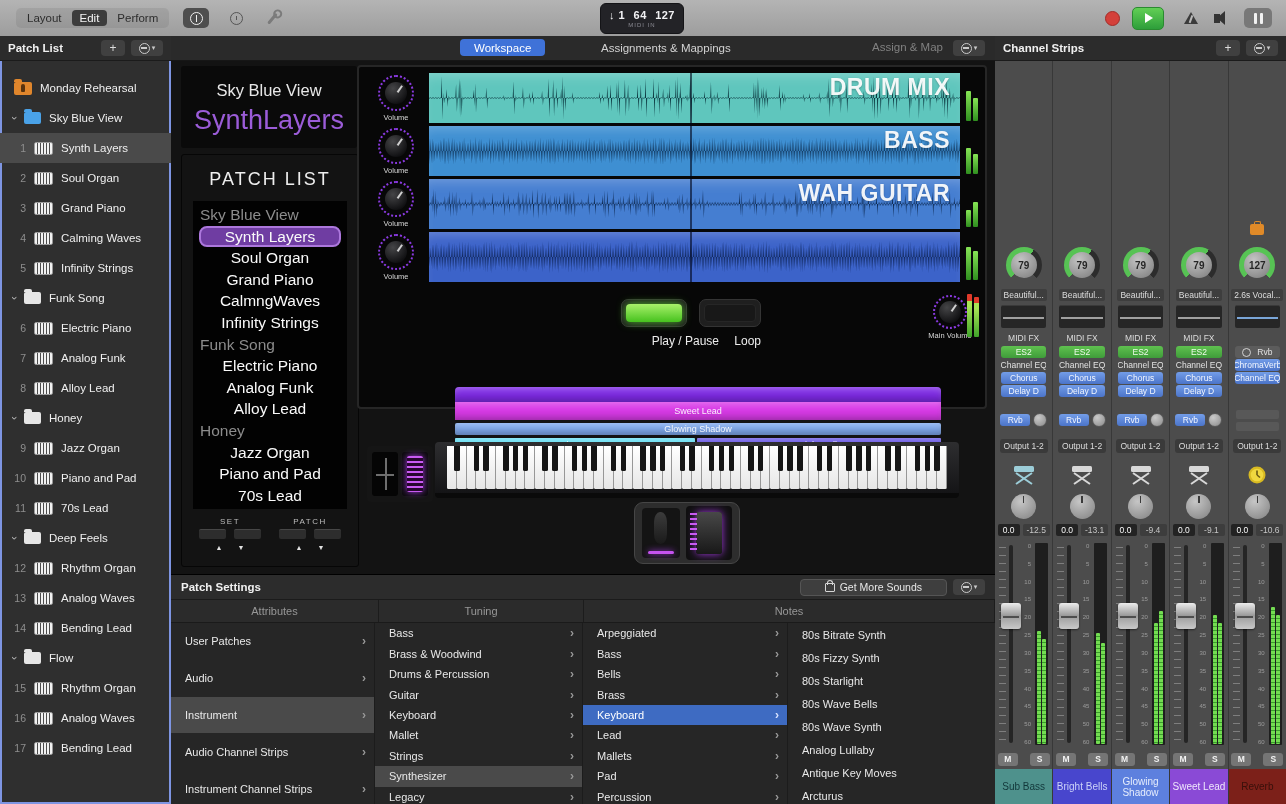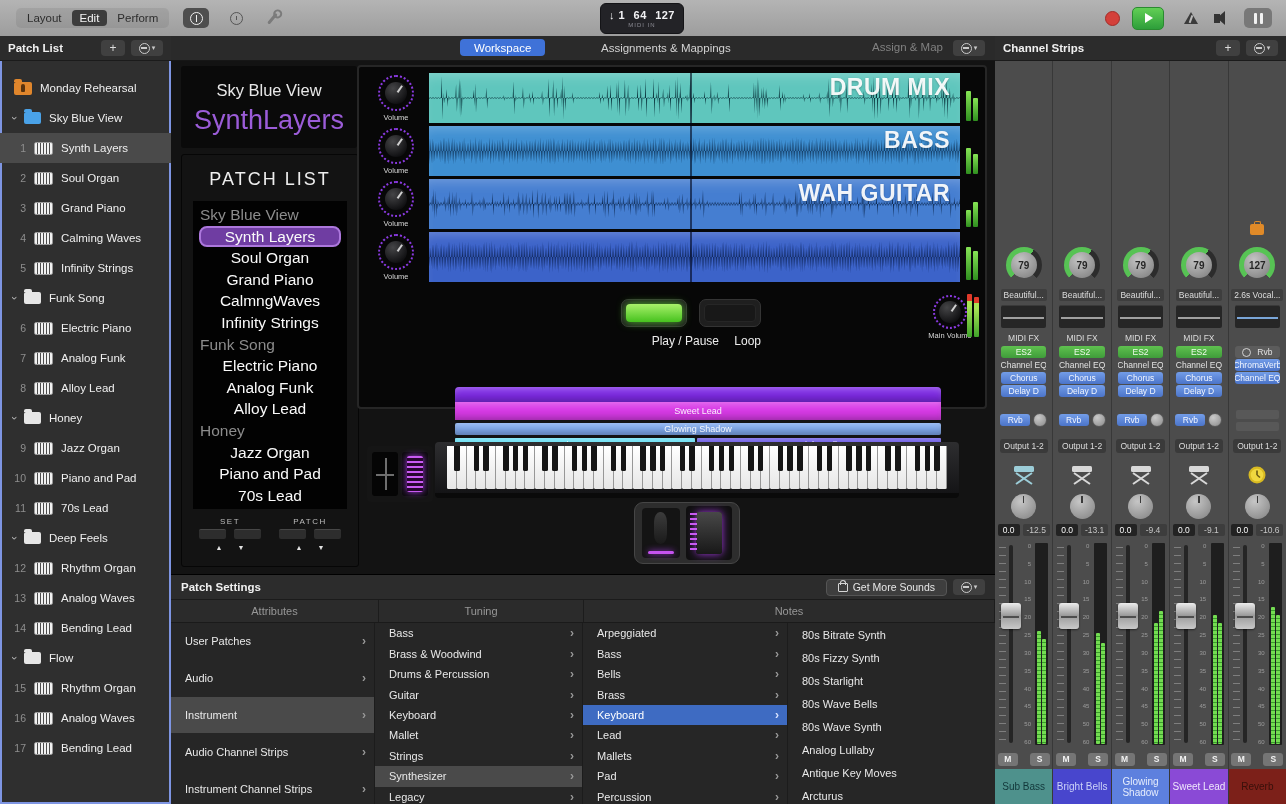--- a/index.html
+++ b/index.html
@@ -169,21 +169,21 @@
   .pedal-expr{width:46px;height:54px;background:#101010;border-radius:4px;position:relative;display:flex;align-items:center;justify-content:center;}
   .pedal-expr .foot{width:26px;height:42px;background:linear-gradient(#484848,#181818);border-radius:3px;box-shadow:0 0 8px #a33ae0;}
   .pedal-expr:before{content:"";position:absolute;left:4px;top:7px;width:7px;height:40px;
     background:repeating-linear-gradient(180deg,#c85af2 0 2px,transparent 2px 5px);}
 
   
   .patchsettings{height:231px;background:#262626;}
   .ps-header{height:24px;display:flex;align-items:center;background:#2c2c2c;border-bottom:1px solid #1b1b1b;
     padding:0 10px;font-size:11.5px;font-weight:bold;color:#f0f0f0;}
   .gms-btn{height:17px;display:flex;align-items:center;gap:5px;background:#3e3e3e;border:1px solid #555;border-radius:4px;
-    color:#e6e6e6;font-size:10.5px;font-weight:normal;padding:0 11px;font-family:inherit;}
+    color:#e6e6e6;font-size:10.5px;font-weight:normal;padding:0 24px;font-family:inherit;}
   .bag{width:8px;height:7px;border:1.2px solid #d6d6d6;border-radius:1px;position:relative;display:inline-block;}
   .bag:before{content:"";position:absolute;left:1px;top:-4px;width:4px;height:4px;border:1.2px solid #d6d6d6;border-bottom:none;border-radius:3px 3px 0 0;}
   .ps-tabs{height:22px;display:flex;background:#2b2b2b;border-bottom:1px solid #1a1a1a;}
   .ps-tab{display:flex;align-items:center;justify-content:center;font-size:11px;color:#979797;border-right:1px solid #1c1c1c;box-sizing:border-box;}
   .ps-tab[data-state="active"]{background:#3c3c3c;color:#ececec;}
   .ps-tab.c0{width:204px;}.ps-tab.c1{width:208px;}.ps-tab.c2{width:205px;}.ps-tab.c3{flex:1;}
   .ps-cols{display:flex;height:184px;}
   .ps-col{display:flex;flex-direction:column;border-right:1px solid #1c1c1c;box-sizing:border-box;}
   .ps-col.c0{width:204px;}.ps-col.c1{width:208px;}.ps-col.c2{width:205px;}.ps-col.c3{flex:1;border-right:none;}
   .ps-row{flex:1;display:flex;align-items:center;padding:0 8px 0 14px;font-size:11px;color:#e8e8e8;}

